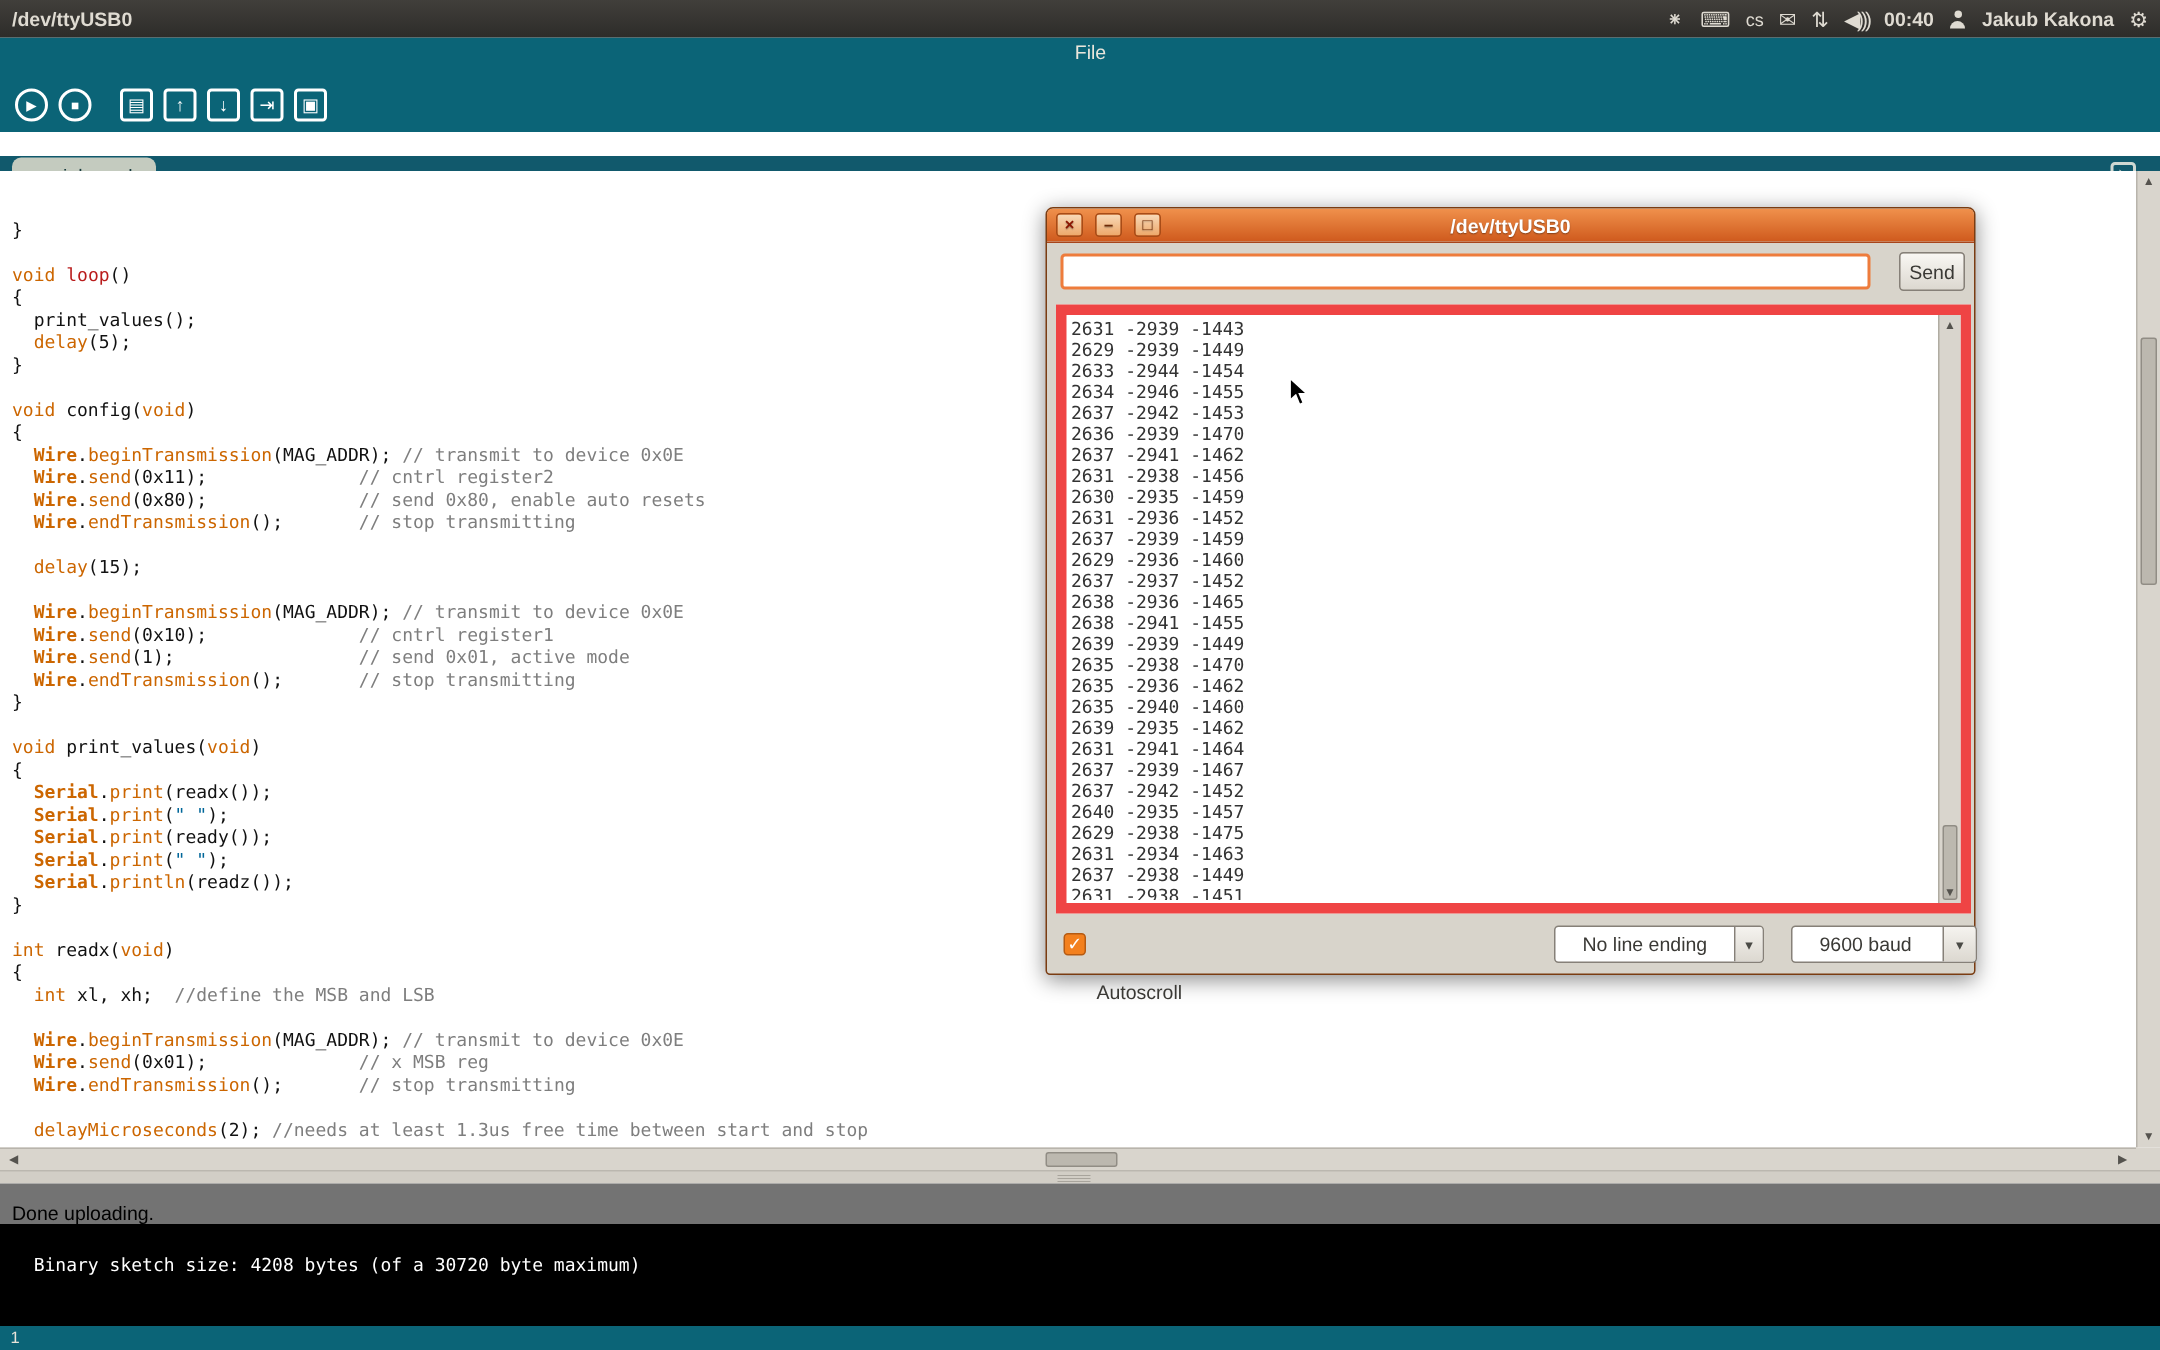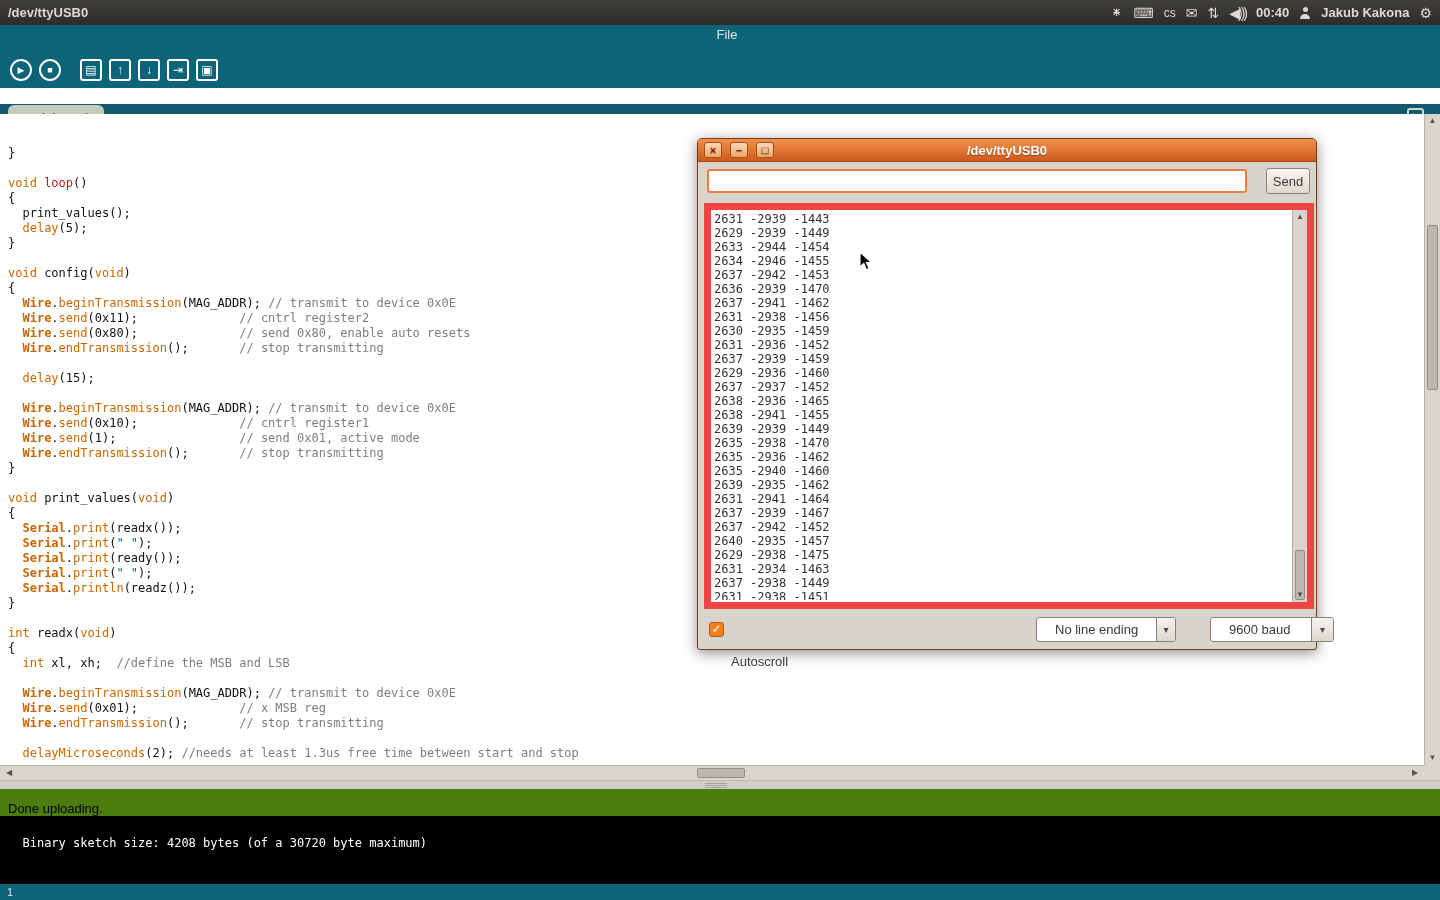--- a/index.html
+++ b/index.html
@@ -102,21 +102,21 @@
     background:#bcb8af; border:1px solid #918d85; border-radius:2px;
   }
   .scroll-corner { position:absolute; top:765px; left:1424px; width:16px; height:15px; background:#d9d5cd; }
 
   .splitter { position:absolute; top:780px; left:0; width:1440px; height:9px; background:#d2cec6; border-top:1px solid #bbb7af; }
   .splitter .handle { position:absolute; left:705px; top:2px; width:22px; height:5px; background:repeating-linear-gradient(#a8a49c 0 1px, #d2cec6 1px 2px); }
 
   
   .status-bar {
     position:absolute; top:789px; left:0; width:1440px; height:39px;
-    background:#4d7c0f; color:#000; font-size:13px;
+    background:#737373; color:#000; font-size:13px;
     display:flex; align-items:center; padding-left:8px;
   }
   .console {
     position:absolute; top:816px; left:0; width:1440px; height:88px;
     background:#000; color:#fff; font-family:"DejaVu Sans Mono", monospace;
     font-size:12px; padding:6px 8px; white-space:pre;
   }
   .footer {
     position:absolute; top:884px; left:0; width:1440px; height:16px;
     background:#0b6477; color:#e8e4da; font-size:11px;
@@ -180,21 +180,21 @@
     position:absolute; top:478px; height:25px; border:1px solid #868078; border-radius:3px;
     background:#fff; display:flex; align-items:stretch; font-size:13px; color:#3a3935; overflow:hidden;
   }
   .combo-text { flex:1; display:flex; align-items:center; padding:0 18px; white-space:nowrap; }
   .combo-arrow {
     width:22px; border-left:1px solid #868078;
     background:linear-gradient(#f5f3ef,#dcd8d0);
     display:flex; align-items:center; justify-content:center; color:#4a4a45; font-size:10px;
   }
   .combo1 { left:338px; width:140px; }
-  .combo2 { left:512px; width:124px; }
+  .combo2 { left:496px; width:124px; }
 
   .mouse-cursor { position:absolute; left:859px; top:251px; z-index:50; }
 </style>
 </head>
 <body>
 
 <div class="top-panel">
   <span class="tp-title">/dev/ttyUSB0</span>
   <div class="tp-right">
     <span class="ind star">

